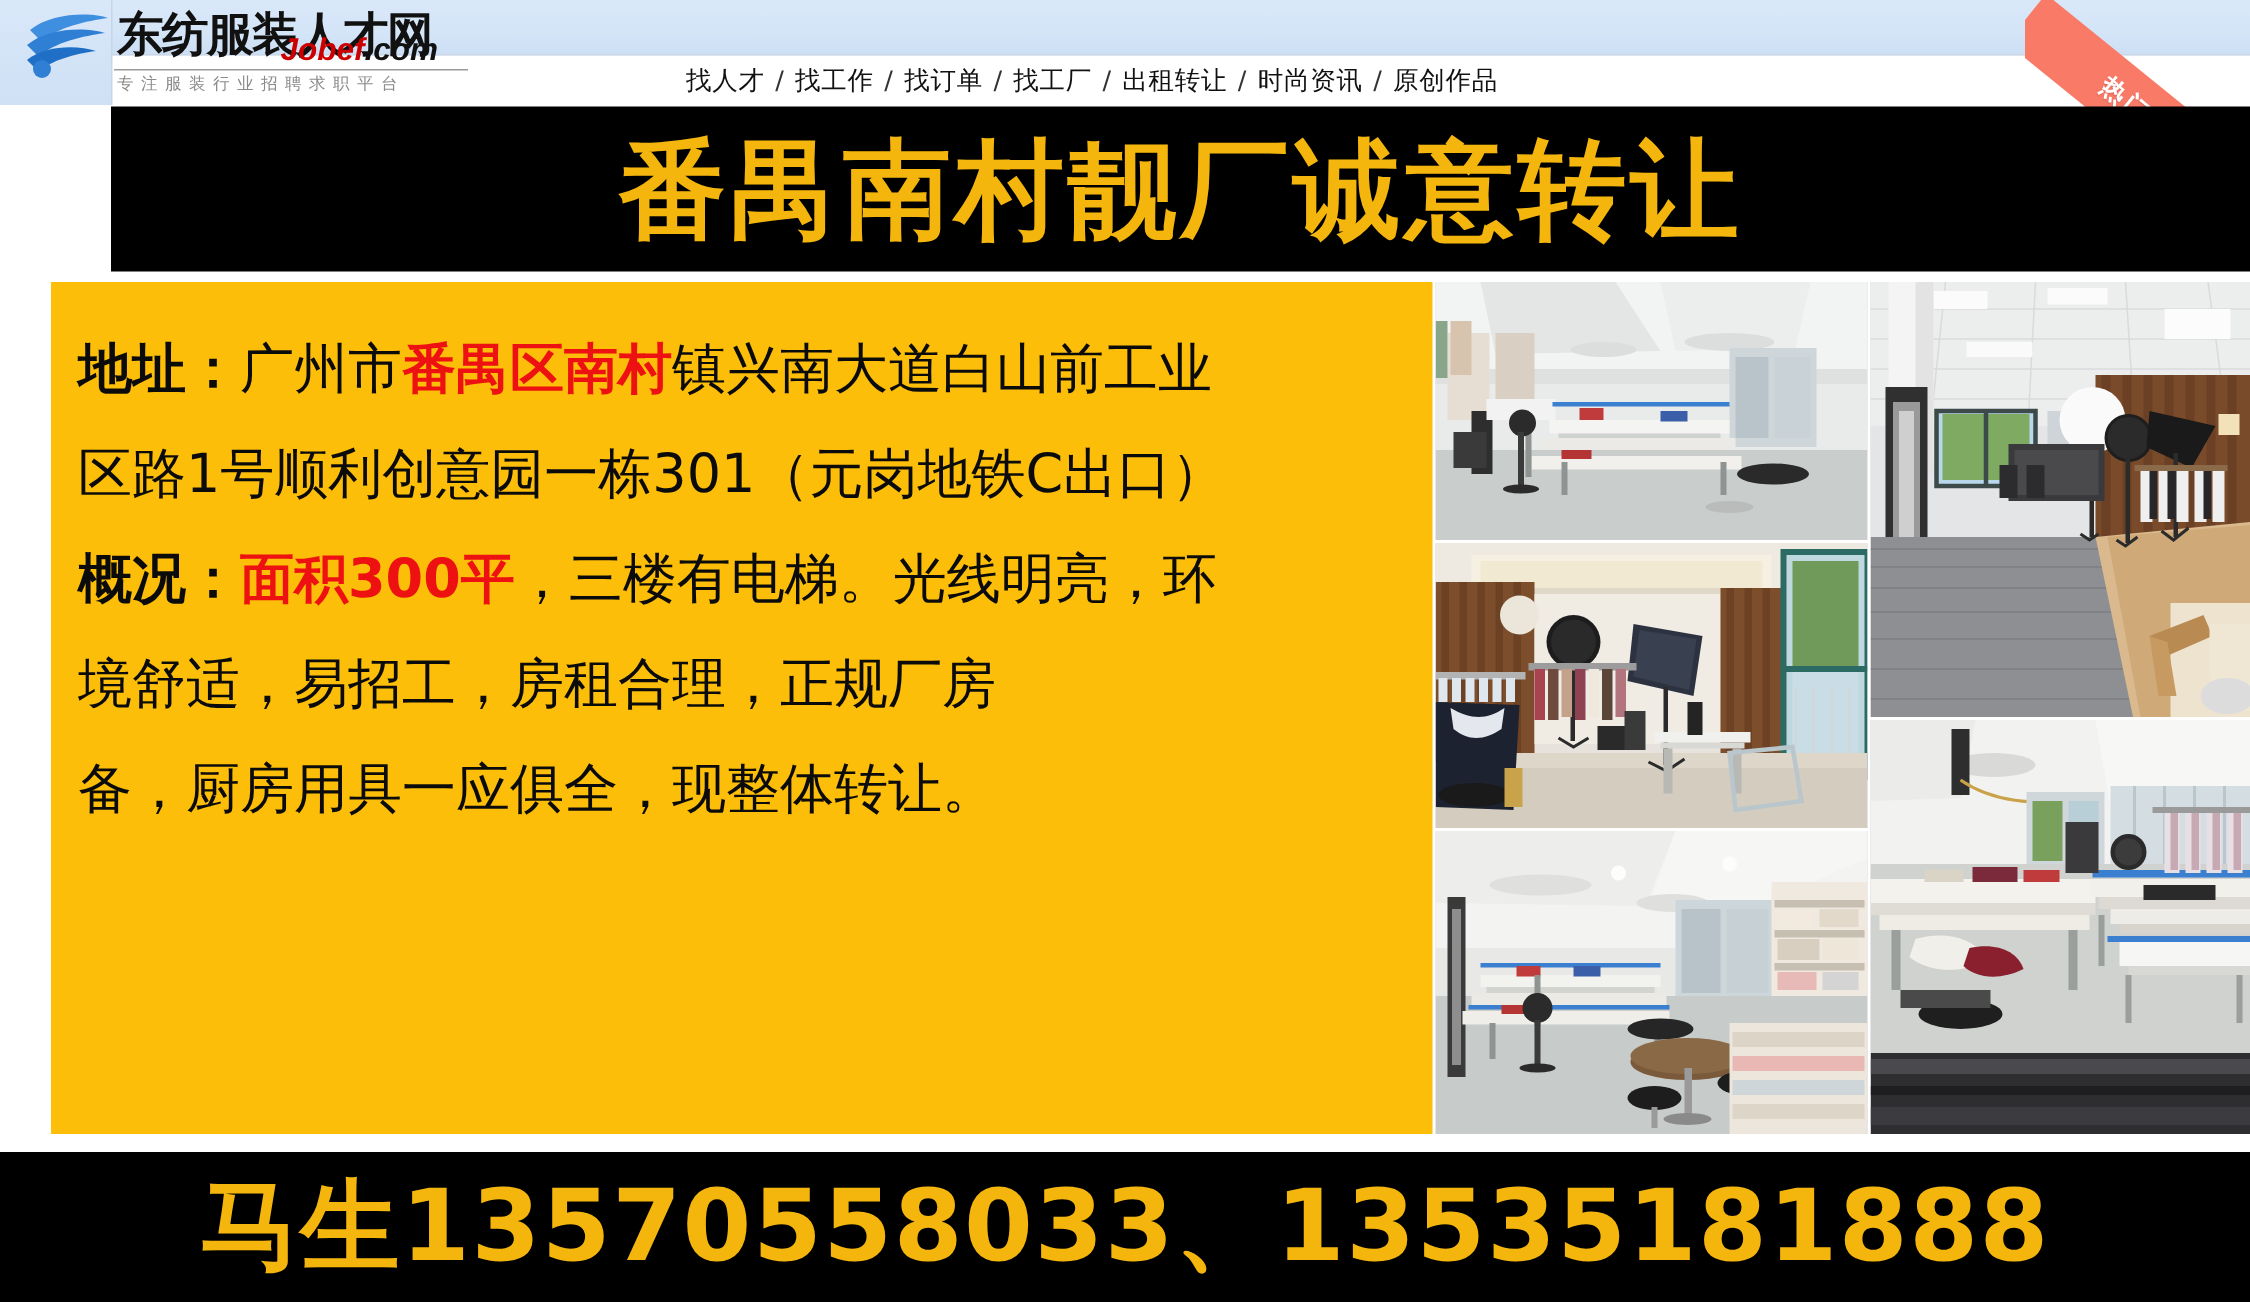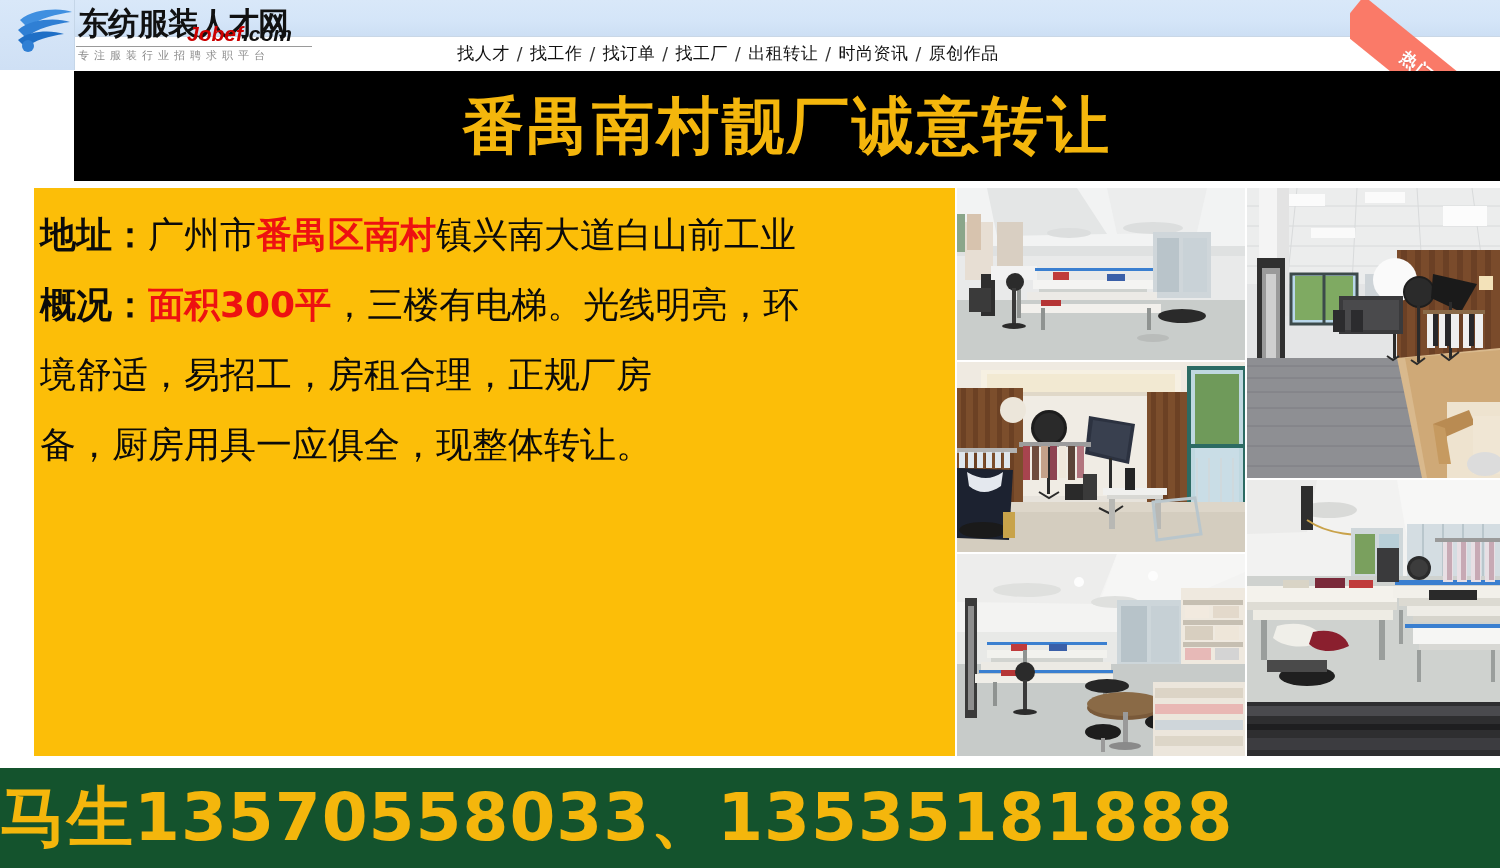--- a/index.html
+++ b/index.html
@@ -72,53 +72,53 @@
     text-shadow:0 1px 1px rgba(0,0,0,.12);
   }
 
   
   .title-bar{
     position:absolute;left:74px;top:71px;width:1426px;height:110px;background:#000000;
     display:flex;align-items:center;justify-content:center;
   }
   .title-bar .title{
     font-family:"DejaVu Sans","Liberation Sans",sans-serif;
-    font-weight:bold;font-size:62px;color:#F4B60C;letter-spacing:3px;
+    font-weight:bold;font-size:72px;color:#F4B60C;letter-spacing:3px;
     line-height:1;white-space:nowrap;
     text-shadow:3px 3px 0 #000;
   }
 
   
   .body-area{position:absolute;left:0;top:183px;width:1500px;height:585px;background:#ffffff;}
 
   
   .info{
     position:absolute;left:34px;top:5px;width:921px;height:568px;
-    background:#FCBE08;padding:0;box-sizing:border-box;
+    background:#FCBE08;padding:12px;box-sizing:border-box;
   }
   .info-inner{padding:12px 10px 0 6px;}
   .line{
     font-family:"DejaVu Sans","Liberation Sans",sans-serif;
     font-size:36px;color:#0b0b0b;line-height:70px;white-space:nowrap;
     letter-spacing:0px;
   }
   .line.indent{padding-left:16px;}
   .lbl{font-weight:bold;}
   .red{color:#ee1111;font-weight:bold;}
   .blk{color:#0b0b0b;}
 
   
   .photos{position:absolute;left:957px;top:5px;width:543px;height:568px;background:#fff;}
   .ph{position:absolute;overflow:hidden;background:#d8d8d8;}
   .ph svg{display:block;width:100%;height:100%;}
 
   
   .footer{
-    position:absolute;left:0;top:768px;width:1500px;height:100px;background:#14532d;
-    display:flex;align-items:center;
+    position:absolute;left:0;top:768px;width:1500px;height:100px;background:#000000;
+    display:flex;align-items:center;justify-content:center;
   }
   .footer .phones{
     font-family:"DejaVu Sans","Liberation Sans",sans-serif;
     font-weight:bold;font-size:66px;color:#F4B60C;letter-spacing:1px;white-space:nowrap;
     line-height:1;
   }
 </style>
 </head>
 <body>
 
@@ -168,20 +168,21 @@
 
   <div class="title-bar">
     <div class="title">番禺南村靓厂诚意转让</div>
   </div>
 
   <div class="body-area">
 
     <div class="info">
       <div class="info-inner" id="info-lines">
           <div class="line"><span class="lbl">地址：</span><span class="blk">广州市</span><span class="red">番禺区南村</span><span class="blk">镇兴南大道白山前工业</span></div>
+          <div class="line"><span class="blk">区路1号顺利创意园一栋301（元岗地铁C出口）</span></div>
           <div class="line"><span class="lbl">概况：</span><span class="red">面积300平</span><span class="blk">，三楼有电梯。光线明亮，环</span></div>
           <div class="line"><span class="blk">境舒适，易招工，房租合理，正规厂房</span></div>
           <div class="line"><span class="blk">备，厨房用具一应俱全，现整体转让。</span></div>
         </div>
     </div>
 
     <div class="photos">
 
       <div class="ph" style="left:0px;top:0px;width:288px;height:172px;">
         <svg viewBox="0 0 288 172" preserveAspectRatio="none">

